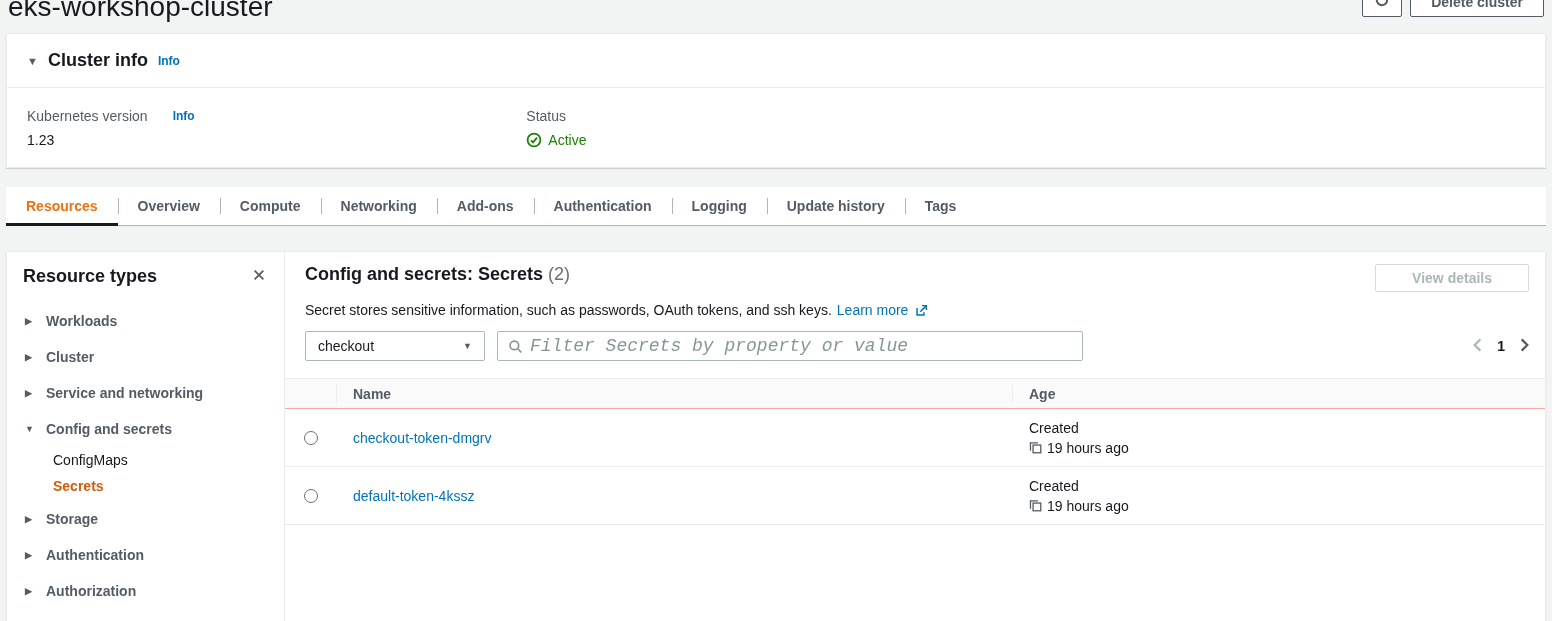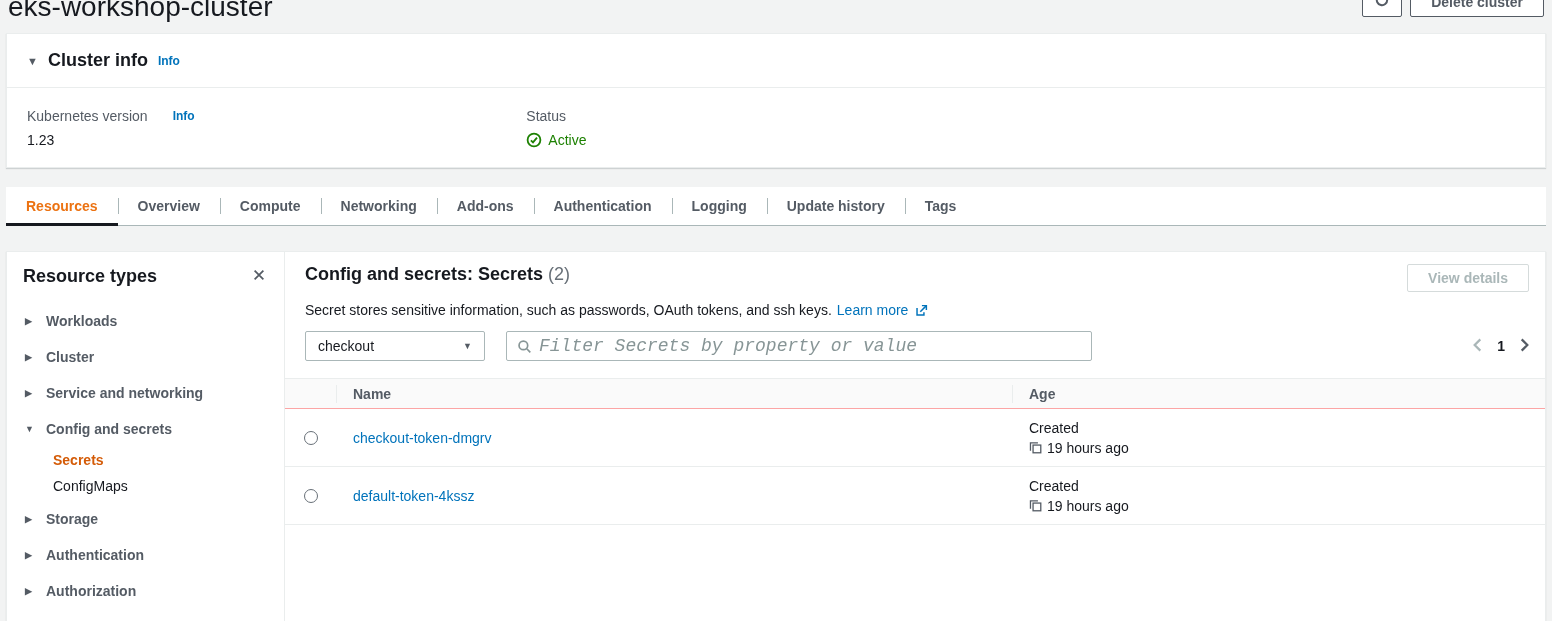--- a/index.html
+++ b/index.html
@@ -75,27 +75,27 @@
   .rt-caret { font-size: 9px; color: #545b64; width: 10px; }
   .rt-children { padding: 0 0 2px 30px; }
   .rt-child { padding: 5px 0; color: #16191f; font-size: 14px; cursor: pointer; }
   .rt-child.selected { color: #d45b07; font-weight: 700; }
 
   
   .main-panel { flex: 1; padding-top: 12px; min-width: 0; }
   .main-header { display: flex; align-items: flex-start; justify-content: space-between; padding: 0 16px 0 20px; }
   .main-title { font-size: 18px; font-weight: 700; color: #16191f; }
   .main-count { font-weight: 400; color: #687078; }
-  .btn.disabled { border-color: #d5dbdb; color: #aab7b8; cursor: default; height: 28px; padding: 4px 20px; }
+  .btn.disabled { border-color: #d5dbdb; color: #aab7b8; cursor: default; height: 28px; padding: 4px 36px; }
 
   .desc-row { padding: 0 20px; margin-top: 10px; font-size: 14px; color: #16191f; display: flex; align-items: center; gap: 5px; flex-wrap: nowrap; }
   .blue-link { color: #0073bb; text-decoration: none; cursor: pointer; }
   .ext-icon { display: inline-flex; margin-left: 2px; }
 
-  .filter-row { display: flex; align-items: center; padding: 0 16px 0 20px; margin-top: 13px; gap: 21px; }
+  .filter-row { display: flex; align-items: center; padding: 0 16px 0 20px; margin-top: 13px; gap: 12px; }
   .dropdown {
     width: 180px; height: 30px; background: #fff; border: 1px solid #aab7b8; border-radius: 2px;
     display: flex; align-items: center; justify-content: space-between; padding: 0 12px; cursor: pointer;
   }
   .dropdown .dd-value { font-size: 14px; color: #16191f; }
   .dropdown .dd-caret { font-size: 9px; color: #545b64; }
   .search-box {
     width: 586px; height: 30px; background: #fff; border: 1px solid #aab7b8; border-radius: 2px;
     display: flex; align-items: center; padding: 0 10px; gap: 7px;
   }
@@ -215,22 +215,22 @@
         </div>
         <div class="rt-group">
           <span class="rt-caret">▶</span>
           <span>Service and networking</span>
         </div>
         <div class="rt-group">
           <span class="rt-caret">▼</span>
           <span>Config and secrets</span>
         </div>
         <div class="rt-children">
+          <div class="rt-child">ConfigMaps</div>
           <div class="rt-child selected">Secrets</div>
-          <div class="rt-child">ConfigMaps</div>
         </div>
         <div class="rt-group">
           <span class="rt-caret">▶</span>
           <span>Storage</span>
         </div>
         <div class="rt-group">
           <span class="rt-caret">▶</span>
           <span>Authentication</span>
         </div>
         <div class="rt-group">

